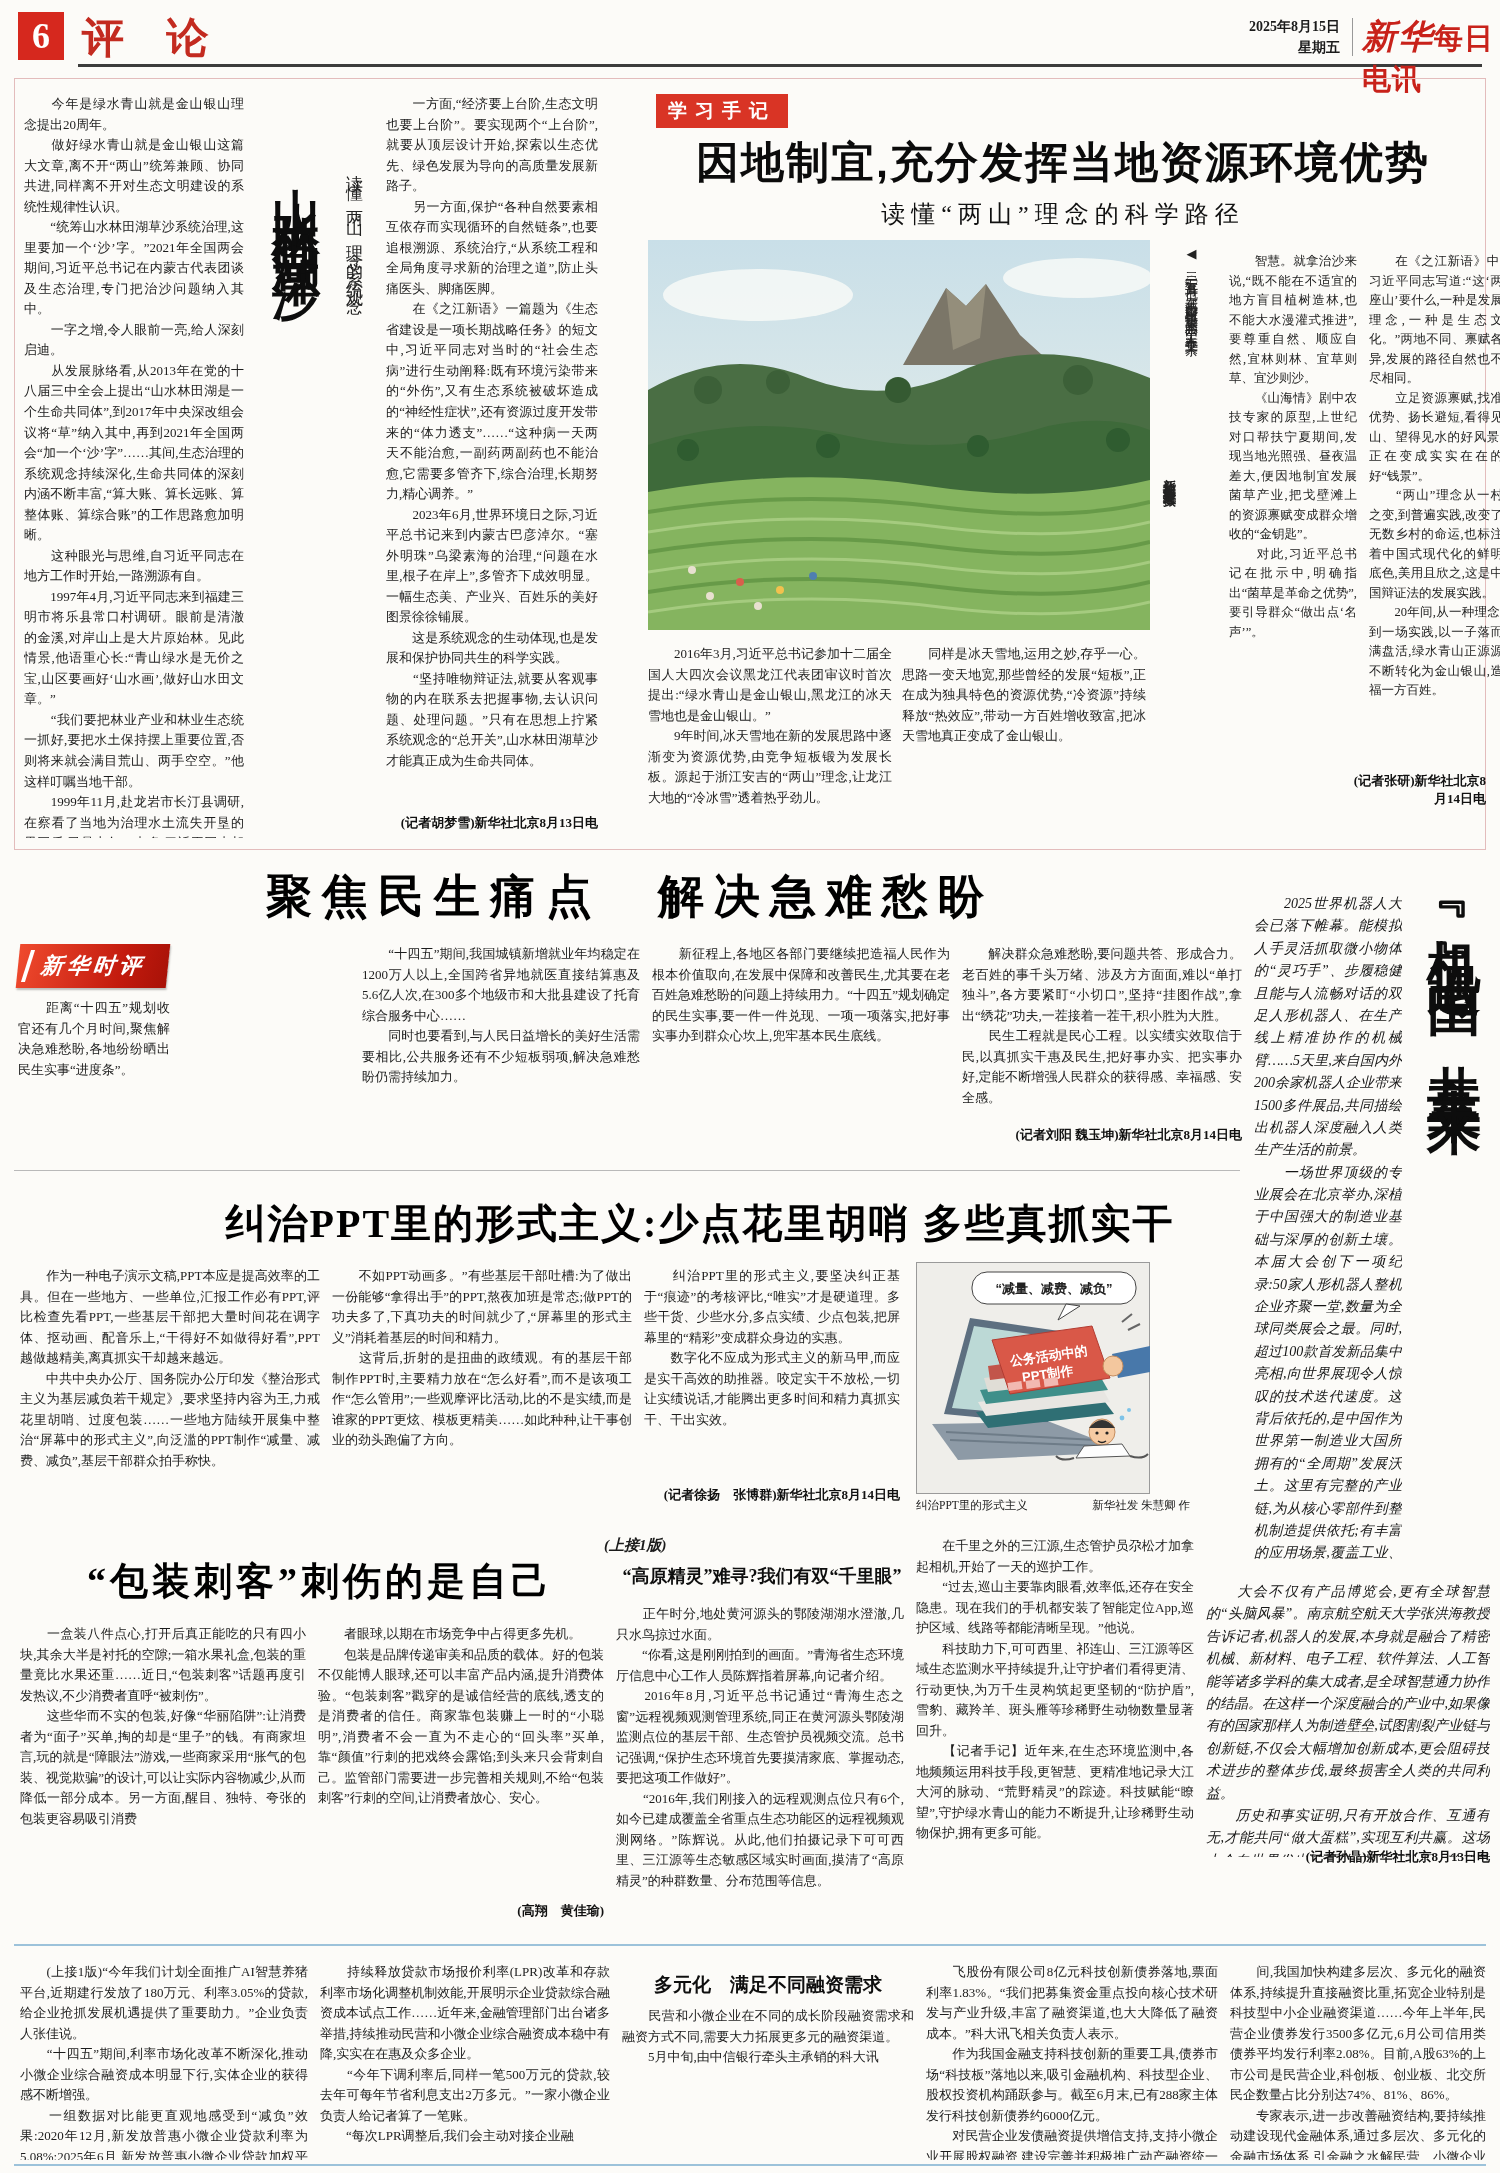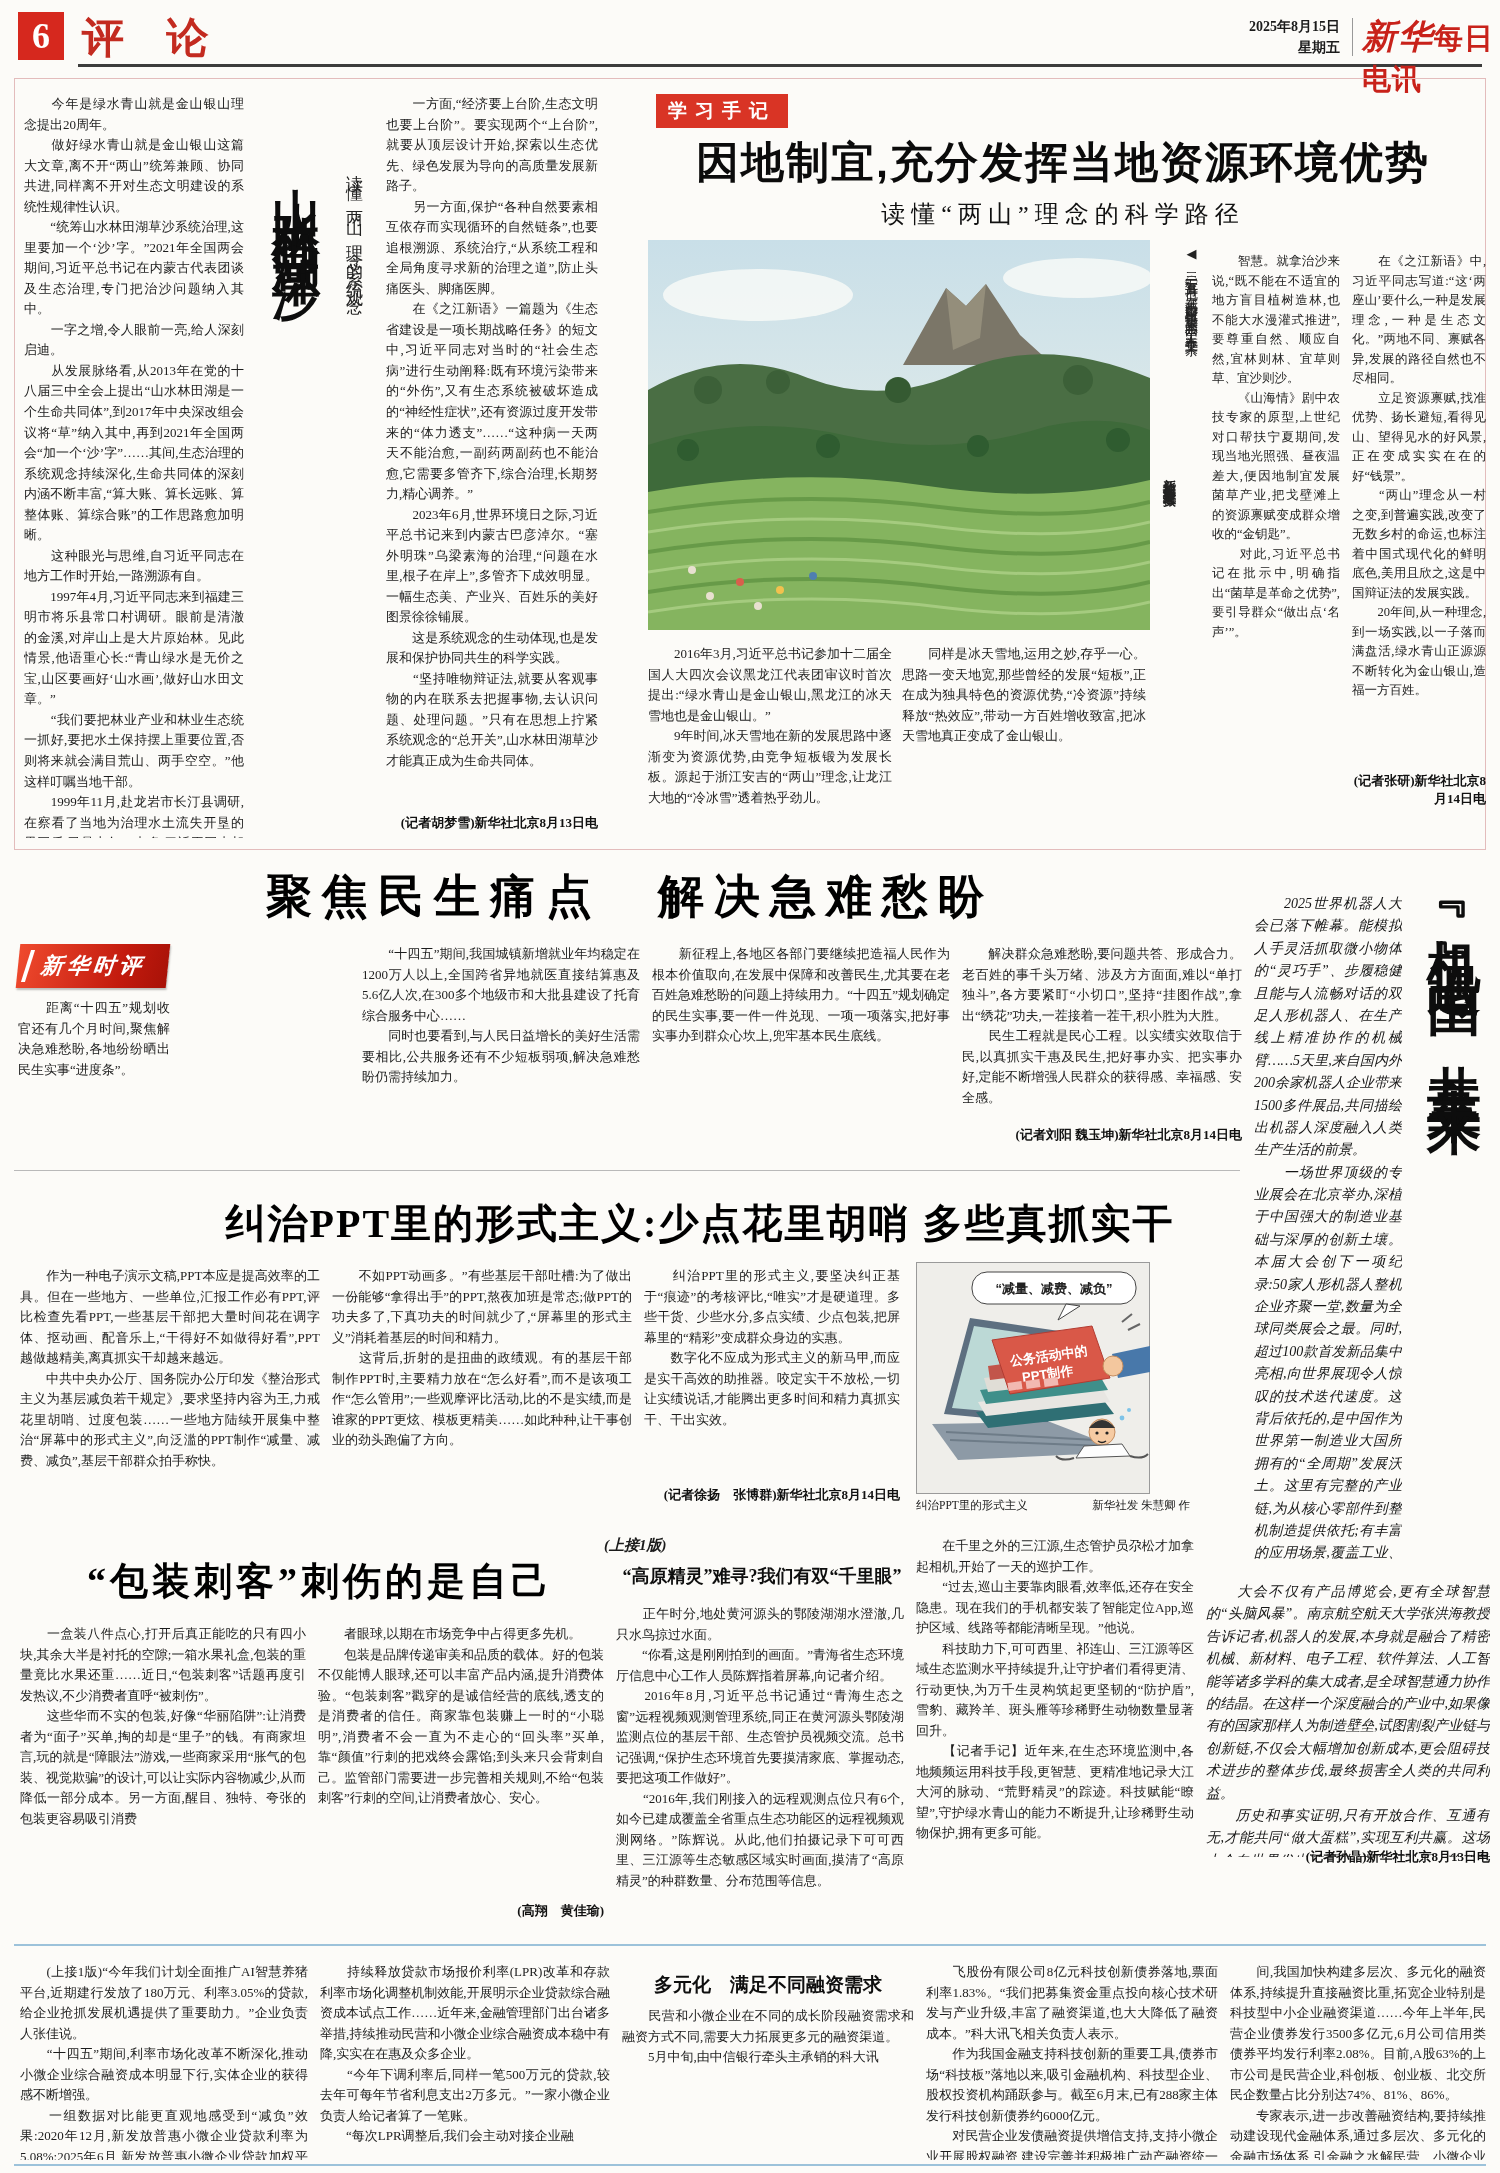--- a/index.html
+++ b/index.html
@@ -1,20 +1,20 @@
 <!DOCTYPE html>
 <html><head>
 <meta charset="utf-8">
 <style>
   html,body{margin:0;padding:0;background:#e9e7e2;}
   .page{position:relative;width:1500px;height:2173px;margin:0 auto;background:#fcfbf8;
         font-family:"Liberation Serif","DejaVu Serif",serif;color:#1b1b1b;overflow:hidden;}
   .abs{position:absolute;}
   .col{white-space:pre-line;text-align:justify;overflow:hidden;font-size:13px;line-height:1.58;color:#1c1c1c;}
-  .col-sm{font-size:12.5px;line-height:1.56;}
+  .col-sm{font-size:12.5px;line-height:1.56;margin-left:17px;}
   .kai{font-style:italic;font-size:14px;line-height:1.6;color:#151515;margin-top:13px;}
   .byline{font-weight:bold;text-align:right;font-size:13px;color:#111;}
   .vert{writing-mode:vertical-rl;}
   .hs{font-family:"Liberation Sans","DejaVu Sans",sans-serif;}
   .rule{background:#3c3c3c;}
   .center{text-align:center;}
   .topbox{border:1px solid #e3bcbc;}
   .badge-red{background:#d93425;color:#fff;font-weight:bold;display:flex;align-items:center;justify-content:center;}
   .comment-badge{background:linear-gradient(100deg,#ef4a2e 0%,#c21a0d 70%,#a81208 100%);
         color:#fff;font-weight:bold;font-style:italic;transform:skewX(-6deg);

